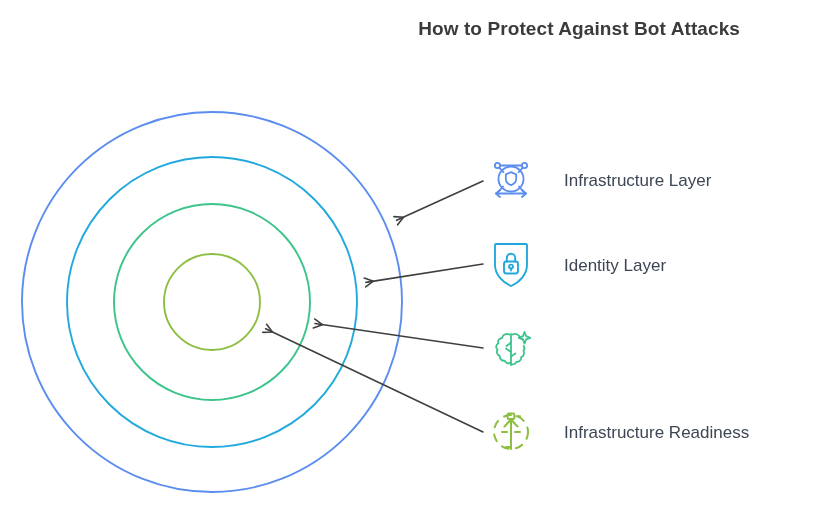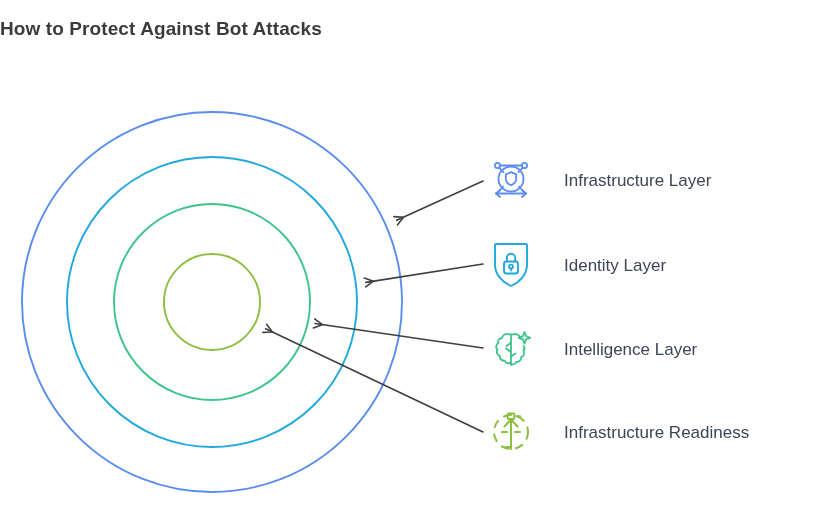--- a/index.html
+++ b/index.html
@@ -6,21 +6,21 @@
   body{
     width:816px;height:510px;
     background:#ffffff;
     font-family:"Liberation Sans", sans-serif;
     overflow:hidden;
     position:relative;
   }
   #page-title{
     position:absolute;
     left:0;top:18px;width:740px;
-    text-align:left;
+    text-align:right;
     font-size:19px;
     font-weight:bold;
     color:#3b3b3b;
     letter-spacing:.1px;
   }
   #diagram{
     position:absolute;
     left:0;top:0;
     width:816px;height:510px;
   }
@@ -108,21 +108,20 @@
   <svg class="legend-icon" viewBox="0 0 48 48" xmlns="http://www.w3.org/2000/svg" fill="none" stroke="#3cc48a" stroke-width="1.8" stroke-linecap="round" stroke-linejoin="round">
     <path d="M22.5 9.5 c-3.3 -1.6 -7.2 .3 -7.5 3.6 c-2.9 .2 -4.6 2.7 -3.6 5.2 c-2.6 1.2 -3 4.6 -.8 6.3 c-1.6 2.3 -.5 5.5 2.2 6.3 c-.4 2.8 2 5.2 4.9 4.8 c.9 2.3 3.7 3.3 5.9 1.9"></path>
     <path d="M25.5 9.5 c3.3 -1.6 7.2 .3 7.5 3.6 c1.2 .1 2.2 .6 2.9 1.4"></path>
     <path d="M36.6 21 c1.1 1.4 1.1 3.4 -.2 4.8 c1.6 2.3 .5 5.5 -2.2 6.3 c.4 2.8 -2 5.2 -4.9 4.8 c-.9 2.3 -3.7 3.3 -5.9 1.9"></path>
     <path d="M24 9 V40"></path>
     <path d="M24 17.5 L19.5 21"></path>
     <path d="M24 27 L19 23.5"></path>
     <path d="M24 31.5 L28.5 28.5"></path>
     <path d="M37.5 7 l1.6 4.2 l4.2 1.6 l-4.2 1.6 l-1.6 4.2 l-1.6 -4.2 l-4.2 -1.6 l4.2 -1.6 z"></path>
   </svg>
-  <span class="legend-label">Intelligence Layer</span>
 </div>
 
 <div class="legend" id="legend-3">
   <svg class="legend-icon" viewBox="0 0 48 48" xmlns="http://www.w3.org/2000/svg" fill="none" stroke="#8cbe3f" stroke-width="2" stroke-linecap="round" stroke-linejoin="round">
     <circle cx="24" cy="24" r="17" stroke-dasharray="7 7.5"></circle>
     <path d="M24 41 V12"></path>
     <path d="M17.5 18.5 L24 11.5 L30.5 18.5"></path>
     <path d="M15 24 H20"></path>
     <path d="M28 24 H33"></path>
     <rect x="20.6" y="5.5" width="6.8" height="5.4" rx="1.2"></rect>

